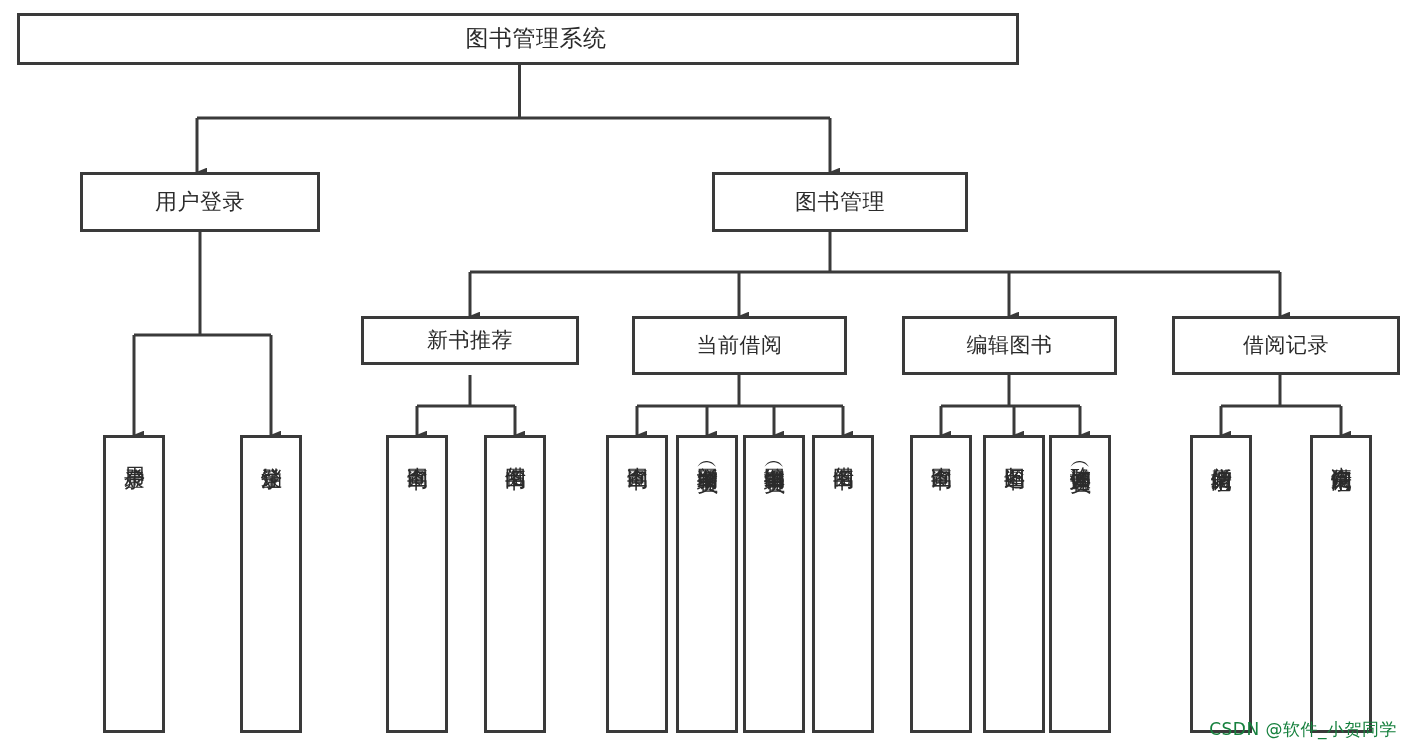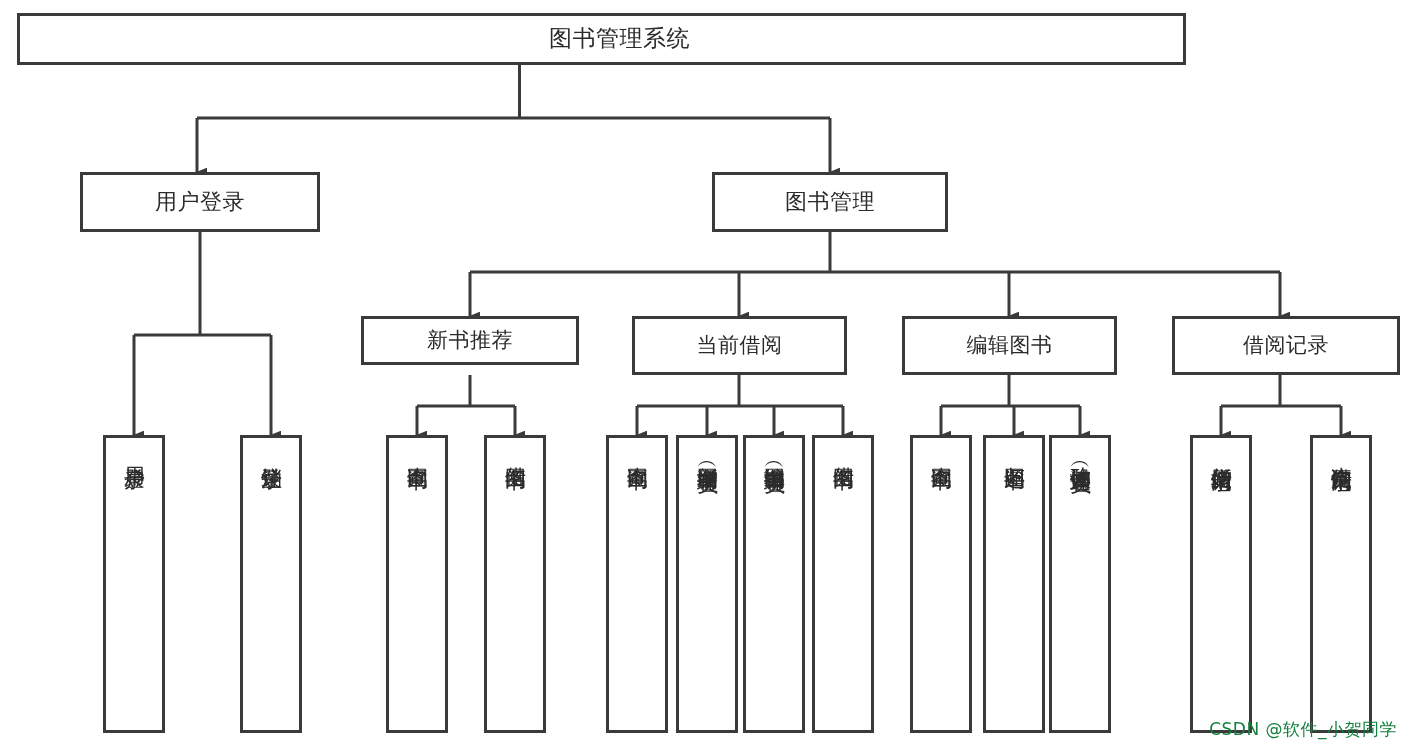--- a/index.html
+++ b/index.html
@@ -122,28 +122,28 @@
       <path d="M1014,406 L1014,435" marker-end="url(#arrowhead)"></path>
       <path d="M1080,406 L1080,435" marker-end="url(#arrowhead)"></path>
 
       <path d="M1280,375 L1280,406"></path>
       <path d="M1221,406 L1341,406"></path>
       <path d="M1221,406 L1221,435" marker-end="url(#arrowhead)"></path>
       <path d="M1341,406 L1341,435" marker-end="url(#arrowhead)"></path>
     </g>
   </svg>
 
-  <div class="node horizontal root" style="left:17px; top:13px; width:1169px; height:52px;padding-left:36px;">
+  <div class="node horizontal root" style="left:17px; top:13px; width:1002px; height:52px;padding-left:36px;">
     <span class="node-label">图书管理系统</span>
   </div>
 
   <div class="node horizontal level1" style="left:80px; top:172px; width:240px; height:60px;">
     <span class="node-label">用户登录</span>
   </div>
-  <div class="node horizontal level1" style="left:712px; top:172px; width:236px; height:60px;">
+  <div class="node horizontal level1" style="left:712px; top:172px; width:256px; height:60px;">
     <span class="node-label">图书管理</span>
   </div>
 
   <div class="node horizontal level2" style="left:361px; top:316px; width:218px; height:49px;">
     <span class="node-label">新书推荐</span>
   </div>
   <div class="node horizontal level2" style="left:632px; top:316px; width:215px; height:59px;">
     <span class="node-label">当前借阅</span>
   </div>
   <div class="node horizontal level2" style="left:902px; top:316px; width:215px; height:59px;">

